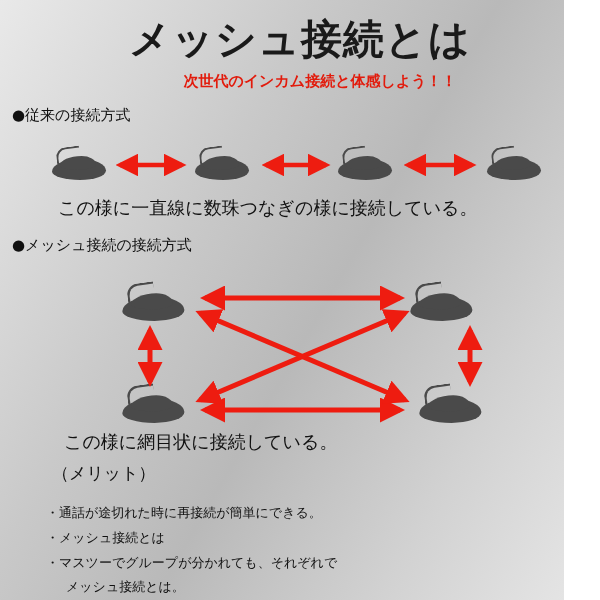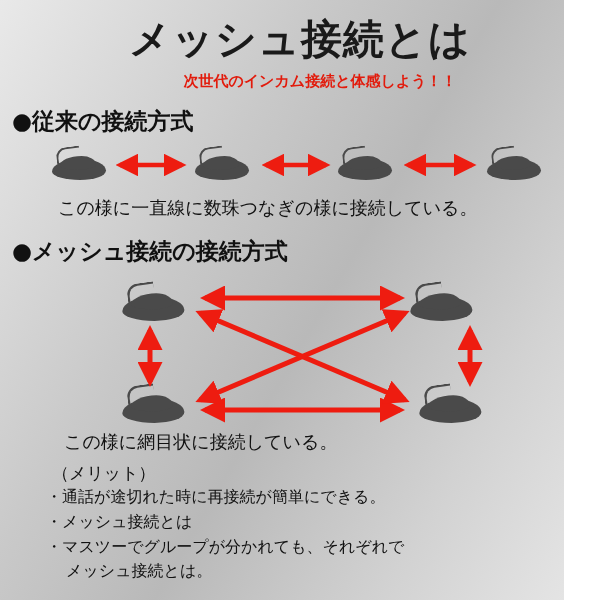--- a/index.html
+++ b/index.html
@@ -38,22 +38,22 @@
     width: 600px;
     text-align: center;
     font-size: 15px;
     font-weight: bold;
     color: #e21b0c;
     font-family: "DejaVu Sans", sans-serif;
     margin-left: 20px;
   }
   .section-head {
     position: absolute;
-    font-size: 23px;
-    font-weight: bold;
+    font-size: 15px;
+    font-weight: normal;
     color: #111;
     white-space: nowrap;
   }
   .head-1 { top: 106px; left: 12px; }
   .head-2 { top: 236px; left: 12px; }
   .caption {
     position: absolute;
     font-size: 18px;
     color: #111;
     white-space: nowrap;
@@ -64,24 +64,25 @@
   .merit-title {
     position: absolute;
     top: 462px;
     left: 52px;
     font-size: 17px;
     color: #111;
     white-space: nowrap;
   }
   .bullet {
     position: absolute;
-    font-size: 16px;
+    font-size: 13px;
     color: #111;
     white-space: nowrap;
     left: 46px;
+    margin-top: 17px;
   }
   .b1 { top: 487px; }
   .b2 { top: 512px; }
   .b3 { top: 537px; }
   .b4 { top: 561px; left: 66px; }
 
   
   .headset {
     position: absolute;
     width: 58px;

